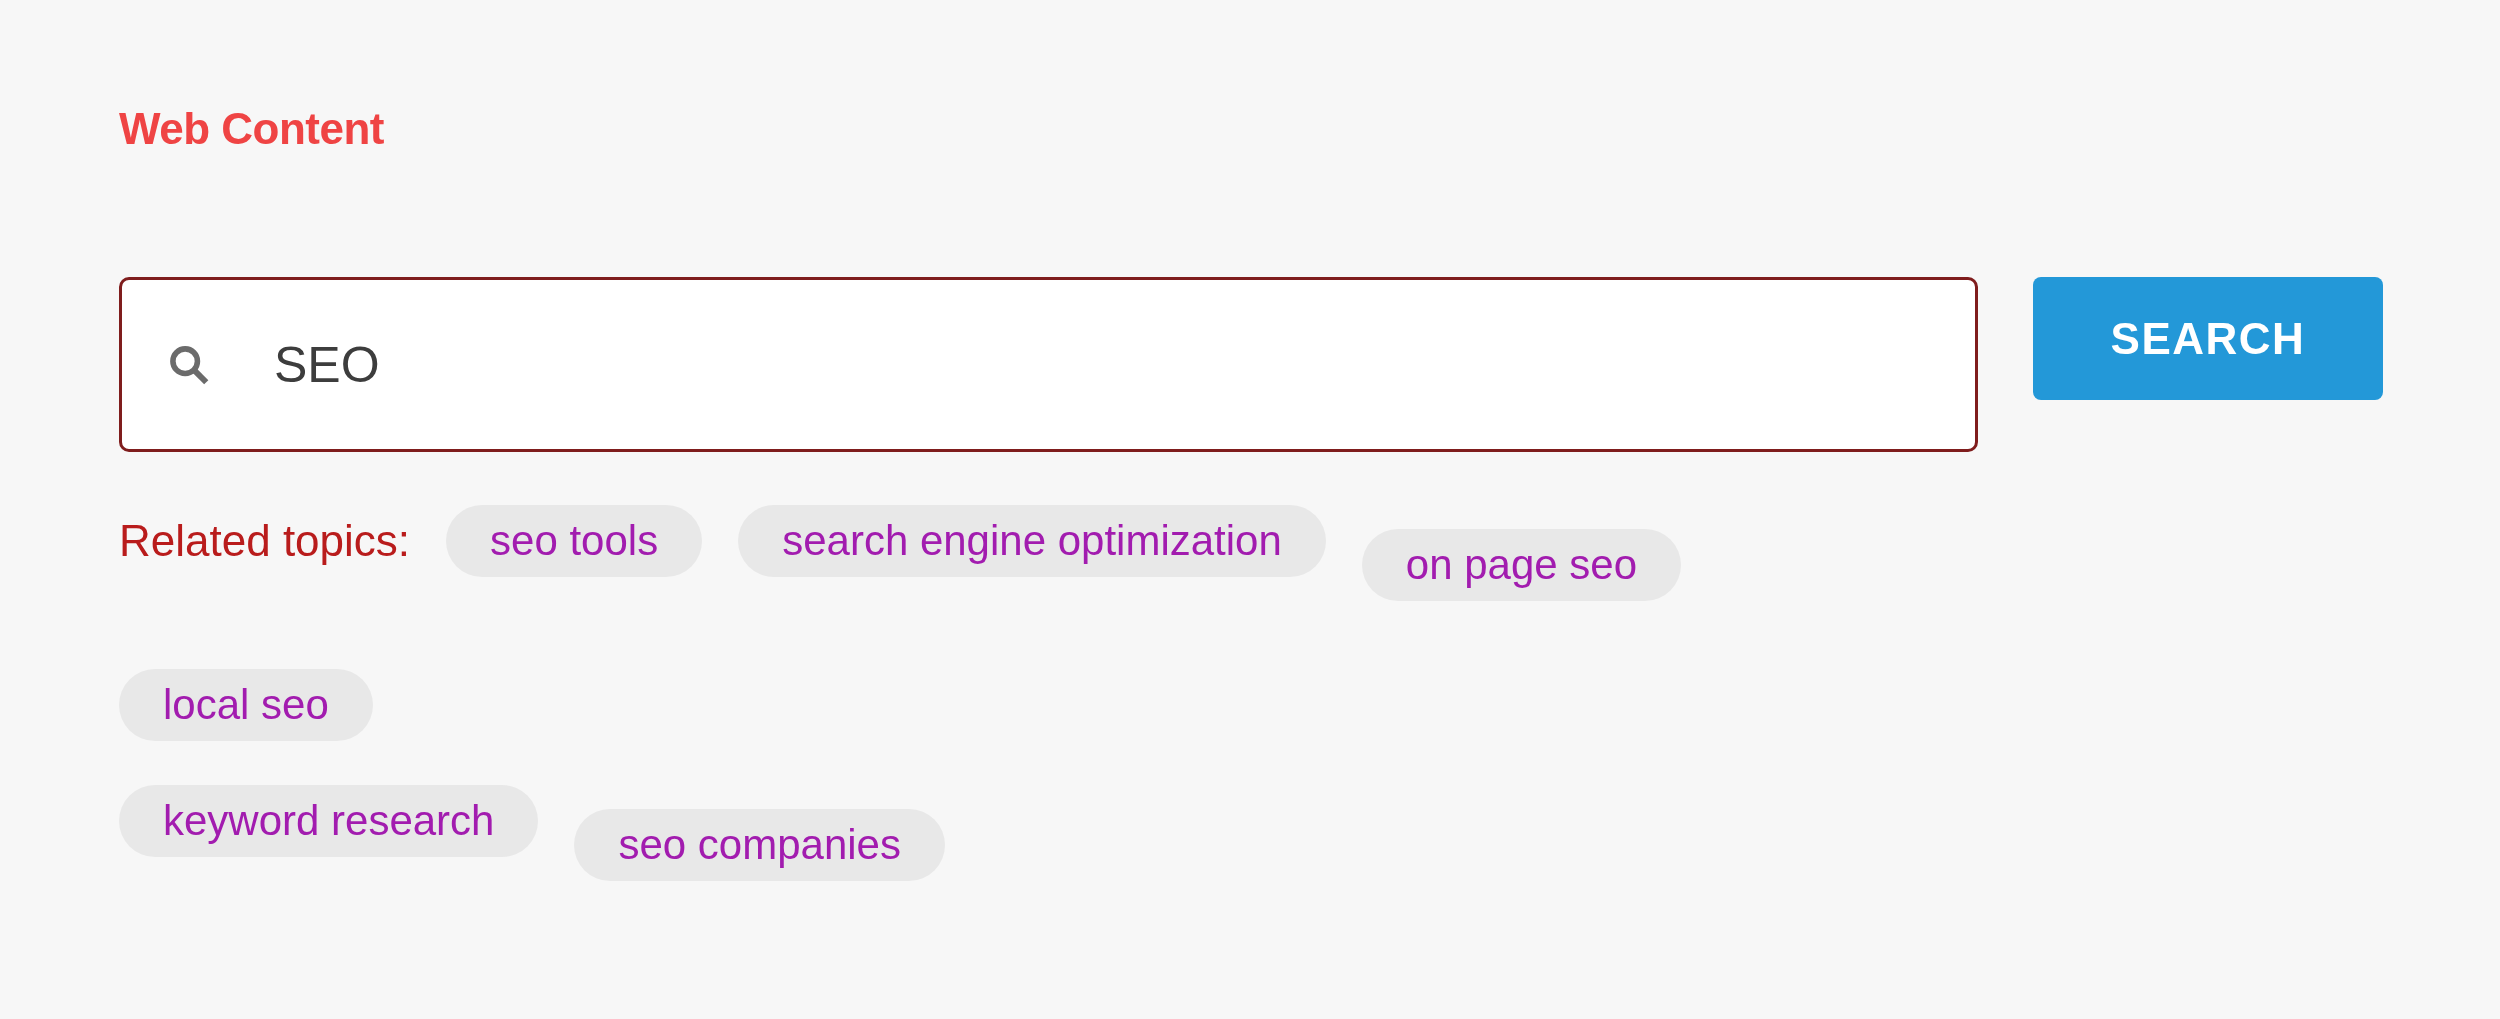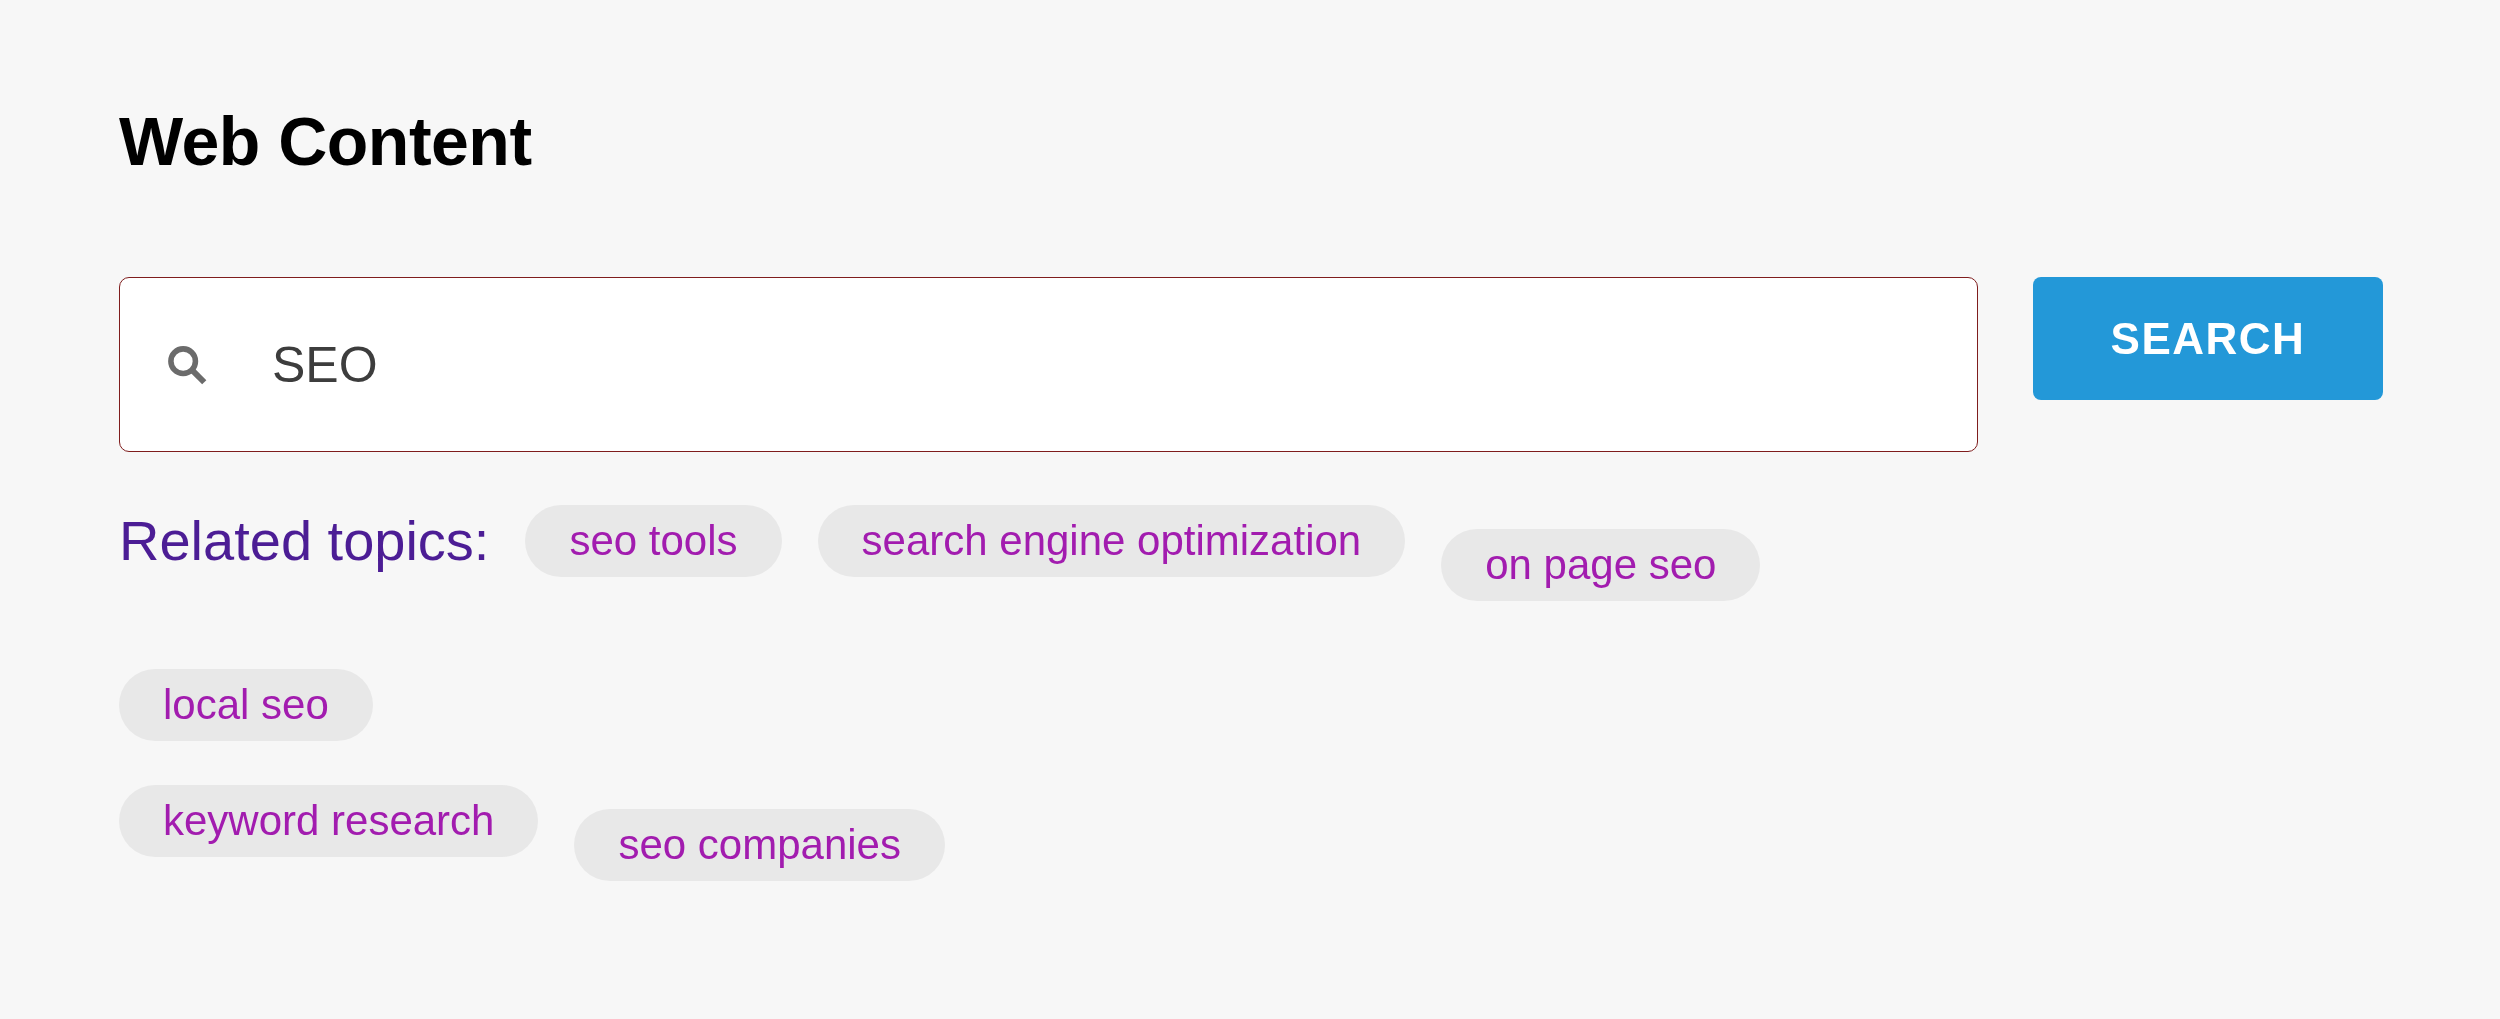--- a/index.html
+++ b/index.html
@@ -20,23 +20,23 @@
     height: 1019px;
     background: #f7f7f7;
     box-sizing: border-box;
   }
 
   
   .page-title {
     position: absolute;
     left: 119px;
     top: 107px;
-    font-size: 68px;
+    font-size: 44px;
     font-weight: bold;
-    color: #000000;
+    color: #ef4444;
     letter-spacing: -0.5px;
     line-height: 1;
     white-space: nowrap;
   }
 
   
   .search-row {
     position: absolute;
     left: 119px;
     top: 277px;
@@ -45,21 +45,21 @@
   }
 
   .search-field {
     position: absolute;
     left: 0;
     top: 0;
     width: 1859px;
     height: 175px;
     box-sizing: border-box;
     background: #ffffff;
-    border: 1px solid #7f1d1d;
+    border: 3px solid #7f1d1d;
     border-radius: 10px;
     display: flex;
     align-items: center;
   }
 
   .search-icon {
     margin-left: 44px;
     width: 46px;
     height: 46px;
     flex: none;
@@ -111,22 +111,22 @@
 
   .related-row {
     display: flex;
     align-items: center;
     height: 72px;
     margin-bottom: 68px;
   }
   .related-row:last-child { margin-bottom: 0; }
 
   .related-label {
-    font-size: 56px;
-    color: #4c1d95;
+    font-size: 44px;
+    color: #b91c1c;
     line-height: 1;
     white-space: nowrap;
     margin-right: 36px;
   }
 
   .chip {
     height: 72px;
     background: #e8e8e8;
     border-radius: 36px;
     color: #a21caf;

